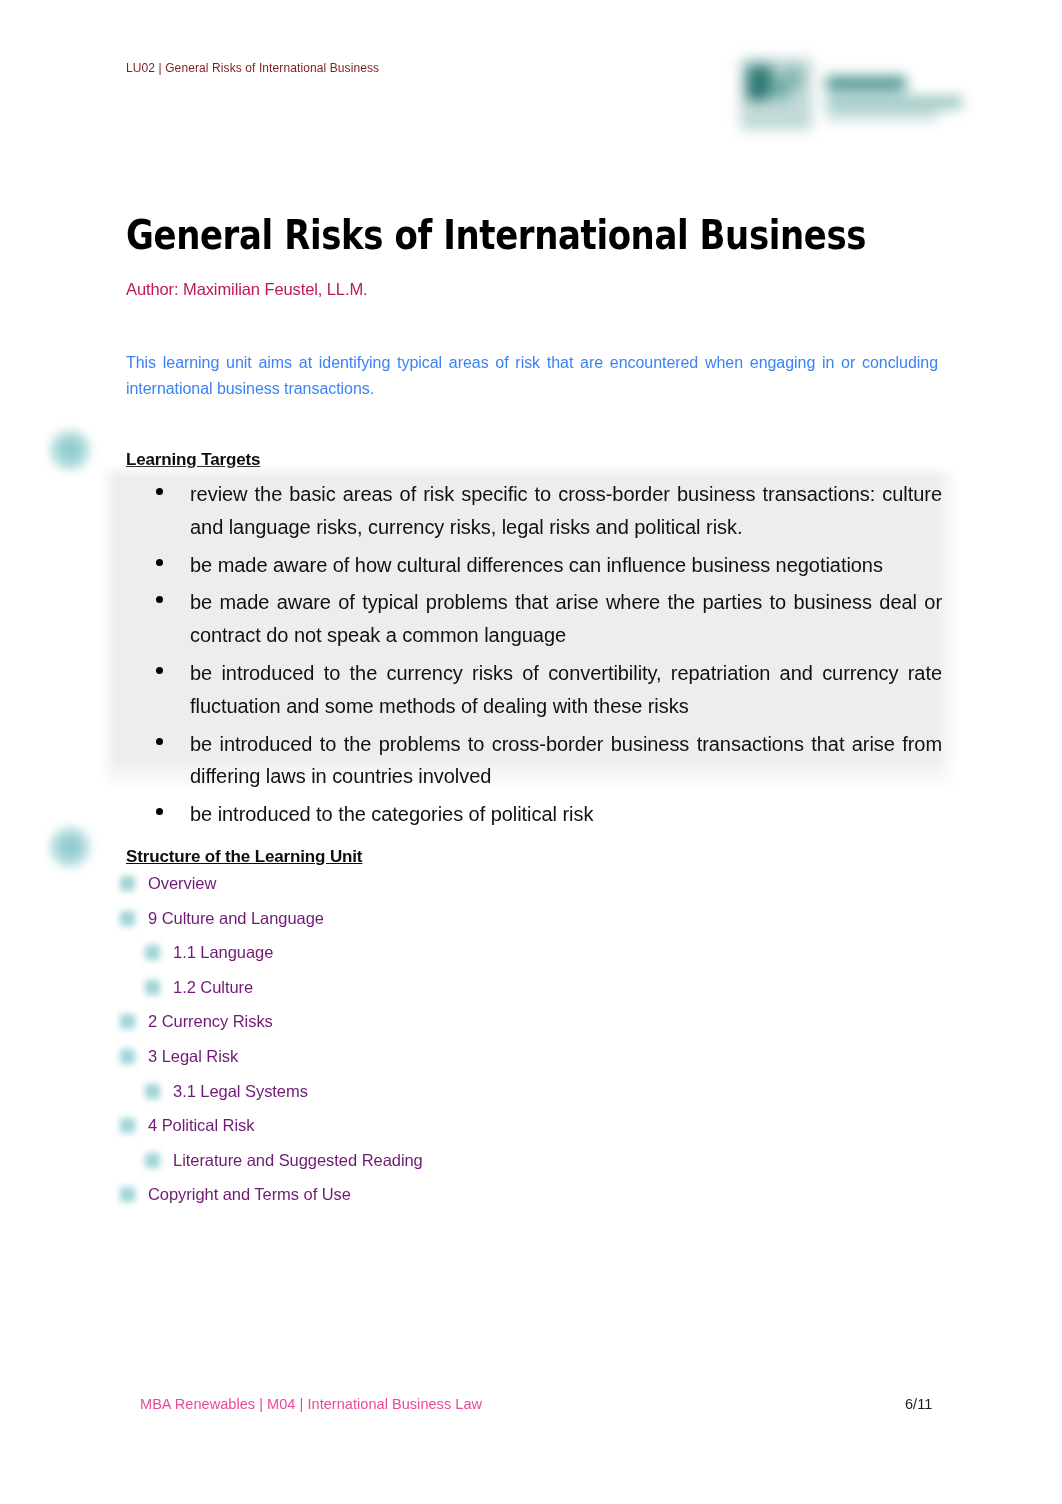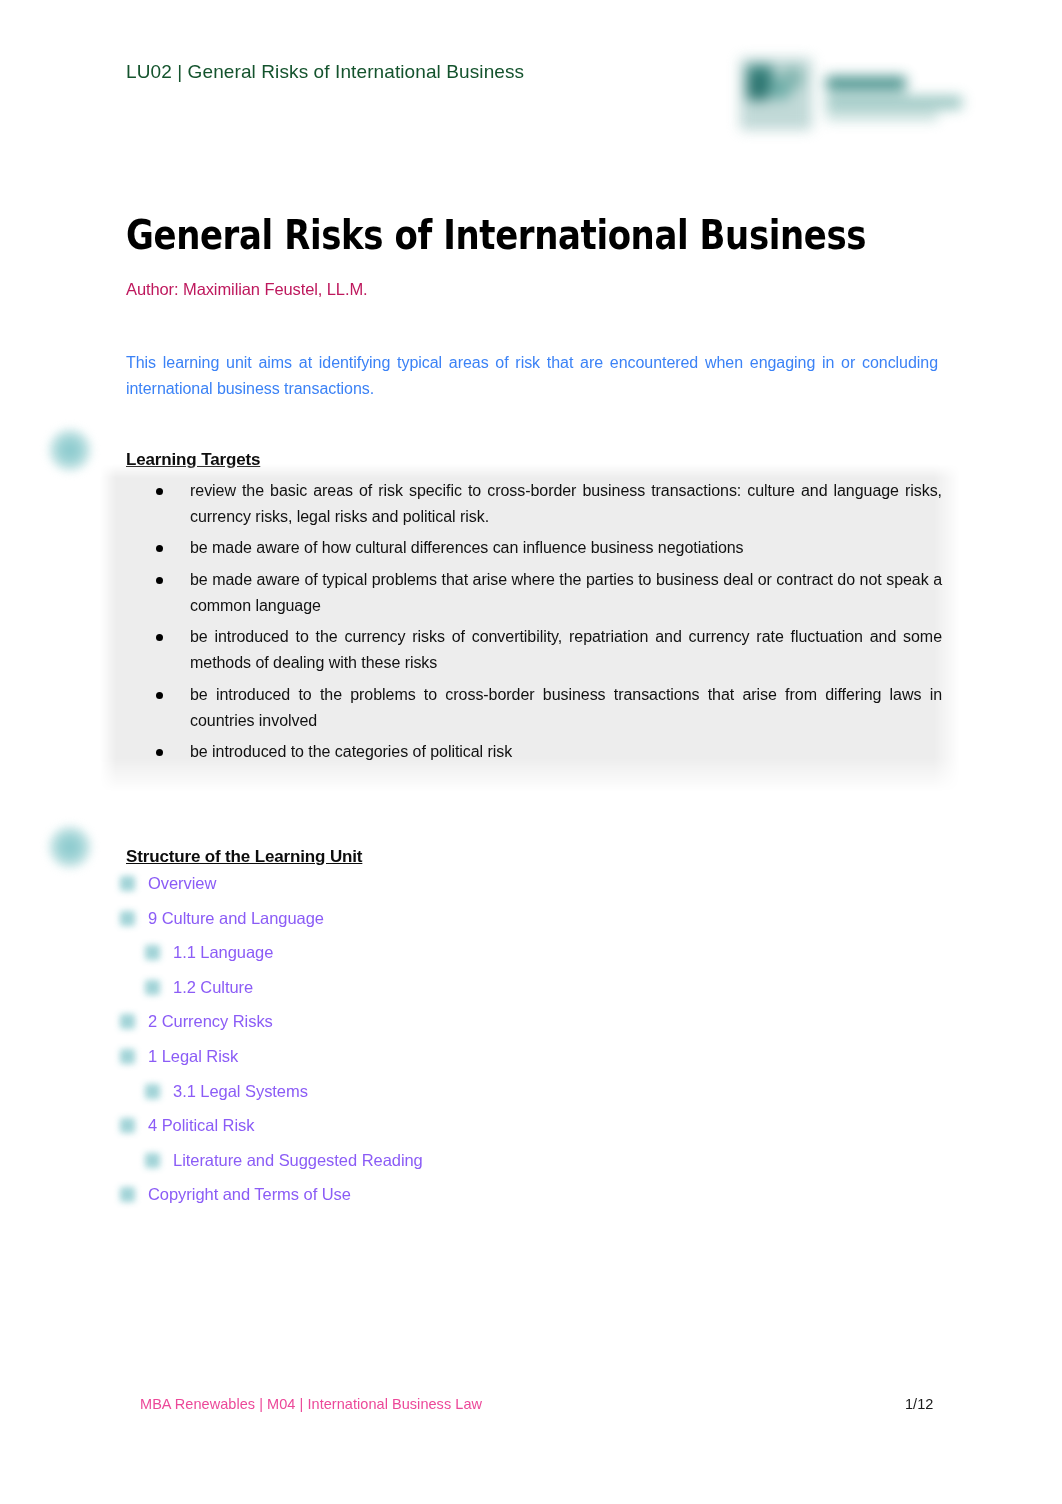--- a/index.html
+++ b/index.html
@@ -27,23 +27,23 @@
     position: absolute;
     left: 0;
     top: 0;
     width: 1062px;
     height: 150px;
   }
   .header-label {
     position: absolute;
     left: 126px;
     top: 61px;
-    font-size: 19px;
+    font-size: 12px;
     letter-spacing: 0.1px;
-    color: #14532d;
+    color: #7f1d1d;
     white-space: nowrap;
   }
 
   
   .logo-wrap {
     position: absolute;
     left: 722px;
     top: 34px;
     width: 240px;
     height: 104px;
@@ -216,21 +216,21 @@
     top: 478px;
     width: 790px;
     margin: 0;
     padding: 0;
     list-style: none;
   }
   .targets-list li {
     position: relative;
     padding-left: 38px;
     margin-bottom: 5px;
-    font-size: 16px;
+    font-size: 20px;
     line-height: 1.64;
     color: #111111;
     text-align: justify;
     letter-spacing: -0.05px;
   }
   .targets-list li .bullet-dot {
     position: absolute;
     left: 4px;
     top: 10px;
     width: 7px;
@@ -247,21 +247,21 @@
     width: 600px;
     margin: 0;
     padding: 0;
     list-style: none;
   }
   .toc li {
     position: relative;
     height: 34.6px;
     line-height: 34.6px;
     font-size: 16.5px;
-    color: #8b5cf6;
+    color: #701a75;
     letter-spacing: -0.05px;
     white-space: nowrap;
   }
   .toc li .toc-marker {
     position: absolute;
     left: 0px;
     top: 10px;
     width: 15px;
     height: 15px;
     background: #9ed2d6;
@@ -382,21 +382,21 @@
     <li class="lvl2">
       <span class="toc-marker"></span>
       <span class="toc-text">1.2 Culture</span>
     </li>
     <li>
       <span class="toc-marker"></span>
       <span class="toc-text">2 Currency Risks</span>
     </li>
     <li>
       <span class="toc-marker"></span>
-      <span class="toc-text">1 Legal Risk</span>
+      <span class="toc-text">3 Legal Risk</span>
     </li>
     <li class="lvl2">
       <span class="toc-marker"></span>
       <span class="toc-text">3.1 Legal Systems</span>
     </li>
     <li>
       <span class="toc-marker"></span>
       <span class="toc-text">4 Political Risk</span>
     </li>
     <li class="lvl2">
@@ -404,16 +404,16 @@
       <span class="toc-text">Literature and Suggested Reading</span>
     </li>
     <li>
       <span class="toc-marker"></span>
       <span class="toc-text">Copyright and Terms of Use</span>
     </li>
   </ul>
 
   <div class="doc-footer">
     <div class="footer-left">MBA Renewables | M04 | International Business Law</div>
-    <div class="footer-right">1/12</div>
+    <div class="footer-right">6/11</div>
   </div>
 
 </div>
 
 </body></html>

